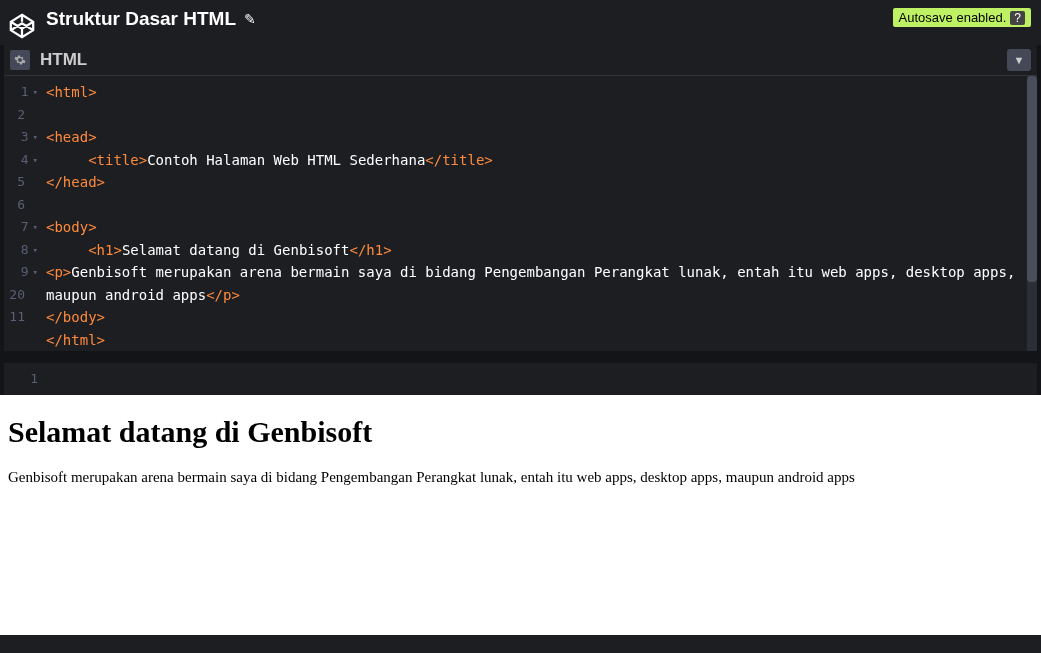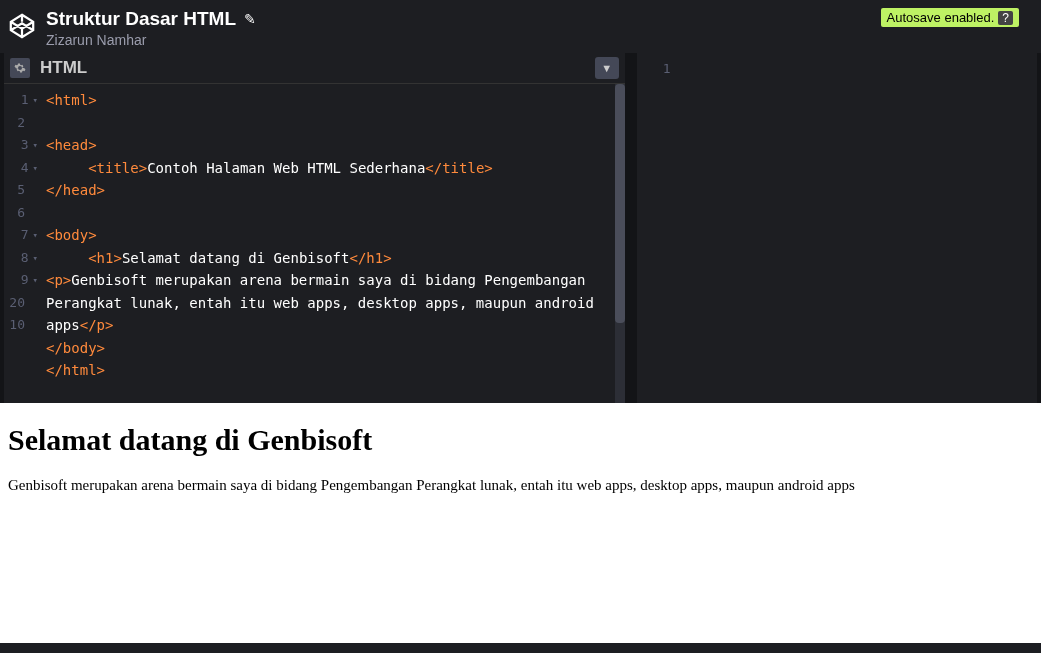--- a/index.html
+++ b/index.html
@@ -1,29 +1,29 @@
 <!DOCTYPE html>
 <html><head>
   <meta charset="utf-8">
   <style>
     * { margin: 0; padding: 0; box-sizing: border-box; }
     body { font-family: Arial, sans-serif; background: #1d1e22; color: #ccc; width: 1041px; height: 653px; overflow: hidden; }
     
-    .header { display: flex; align-items: flex-start; justify-content: space-between; padding: 8px 22px 5px 8px; background: #1d1e22; }
+    .header { display: flex; align-items: flex-start; justify-content: space-between; padding: 8px 10px 5px 8px; background: #1d1e22; }
     .header-left { display: flex; align-items: flex-start; gap: 10px; }
     .logo { width: 28px; height: 28px; margin-top: 4px; }
     .title-area { display: flex; flex-direction: column; }
     .title-row { display: flex; align-items: center; gap: 8px; }
     .pen-title { color: #fff; font-size: 19px; font-weight: bold; }
     .edit-icon { color: #fff; font-size: 14px; }
     .author { color: #9b9dad; font-size: 14px; margin-top: 2px; }
     .autosave { background: #bef264; color: #000; padding: 2px 6px; font-size: 13px; border-radius: 2px; display: flex; align-items: center; gap: 4px; }
     .autosave-help { background: #444; color: #fff; padding: 0 4px; font-size: 12px; border-radius: 2px; }
     
-    .editors { display: flex; gap: 12px; padding: 0 4px; background: #131417; height: 350px; }
+    .editors { display: flex; gap: 12px; padding: 0 4px; background: #131417; height: 350px; flex-direction: column; }
     .editor { flex: 1; background: #1d1e22; display: flex; flex-direction: column; min-width: 0; }
     .editor-header { display: flex; align-items: center; justify-content: space-between; background: #1d1e22; padding: 4px 6px; border-bottom: 1px solid #333; }
     .editor-title-group { display: flex; align-items: center; gap: 10px; }
     .gear { width: 20px; height: 20px; background: #444857; border-radius: 2px; display: flex; align-items: center; justify-content: center; color: #aaa; font-size: 12px; }
     .editor-title { color: #ccc; font-size: 17px; font-weight: bold; }
     .chevron { width: 24px; height: 22px; background: #444857; border-radius: 3px; display: flex; align-items: center; justify-content: center; color: #ccc; font-size: 11px; }
     
     .code-area { flex: 1; display: flex; background: #1d1e22; font-family: 'Consolas', 'Monaco', monospace; font-size: 14px; overflow: hidden; position: relative; }
     .gutter { width: 42px; background: #1d1e22; color: #5a5f73; text-align: right; padding-right: 8px; padding-top: 5px; line-height: 22.5px; font-size: 13px; user-select: none; }
     .gutter-line { display: flex; justify-content: flex-end; align-items: center; gap: 4px; }
@@ -44,21 +44,20 @@
 <div class="header">
   <div class="header-left">
     <svg class="logo" viewBox="0 0 100 100" fill="none" stroke="#fff" stroke-width="8">
       <path d="M50 10 L90 35 L90 65 L50 90 L10 65 L10 35 Z M50 10 L50 35 M90 35 L50 60 L10 35 M10 65 L50 40 L90 65 M50 90 L50 60"></path>
     </svg>
     <div class="title-area">
       <div class="title-row">
         <span class="pen-title">Struktur Dasar HTML</span>
         <span class="edit-icon">✎</span>
       </div>
-      <span class="author">Zizarun Namhar</span>
     </div>
   </div>
   <div class="autosave">
     <span>Autosave enabled.</span>
     <span class="autosave-help">?</span>
   </div>
 </div>
 
 <div class="editors">
   <div class="editor" style="flex:1.55">
@@ -113,21 +112,21 @@
           </div>
           <div class="gutter-line">
             <span></span>
             <span style="width:9px;display:inline-block"></span>
           </div>
           <div class="gutter-line">
             <span>20</span>
             <span style="width:9px;display:inline-block"></span>
           </div>
           <div class="gutter-line">
-            <span>10</span>
+            <span>11</span>
             <span style="width:9px;display:inline-block"></span>
           </div>
         </div>
       <div class="code-content" id="html-code"><div><span class="tag">&lt;html&gt;</span></div><div>&nbsp;</div><div><span class="tag">&lt;head&gt;</span></div><div>&nbsp;&nbsp;&nbsp;&nbsp;&nbsp;<span class="tag">&lt;title&gt;</span><span class="text">Contoh Halaman Web HTML Sederhana</span><span class="tag">&lt;/title&gt;</span></div><div><span class="tag">&lt;/head&gt;</span></div><div>&nbsp;</div><div><span class="tag">&lt;body&gt;</span></div><div>&nbsp;&nbsp;&nbsp;&nbsp;&nbsp;<span class="tag">&lt;h1&gt;</span><span class="text">Selamat datang di Genbisoft</span><span class="tag">&lt;/h1&gt;</span></div><div><span class="tag">&lt;p&gt;</span><span class="text">Genbisoft merupakan arena bermain saya di bidang Pengembangan Perangkat lunak, entah itu web apps, desktop apps, maupun android apps</span><span class="tag">&lt;/p&gt;</span></div><div><span class="tag">&lt;/body&gt;</span></div><div><span class="tag">&lt;/html&gt;</span></div></div>
       <div class="scrollbar">
           <div class="scrollbar-thumb"></div>
         </div>
     </div>
   </div>
 

